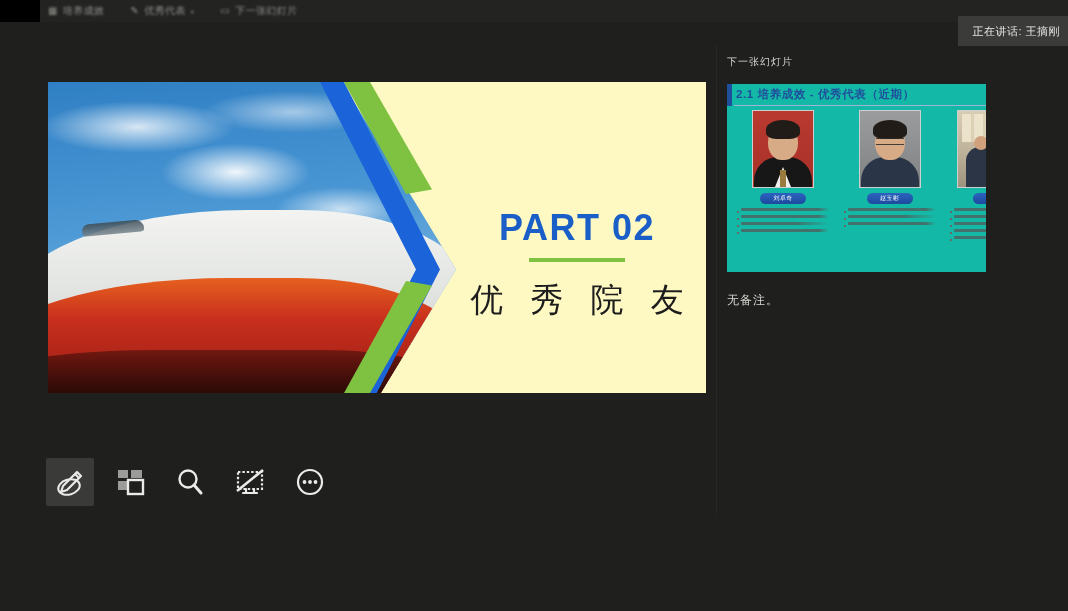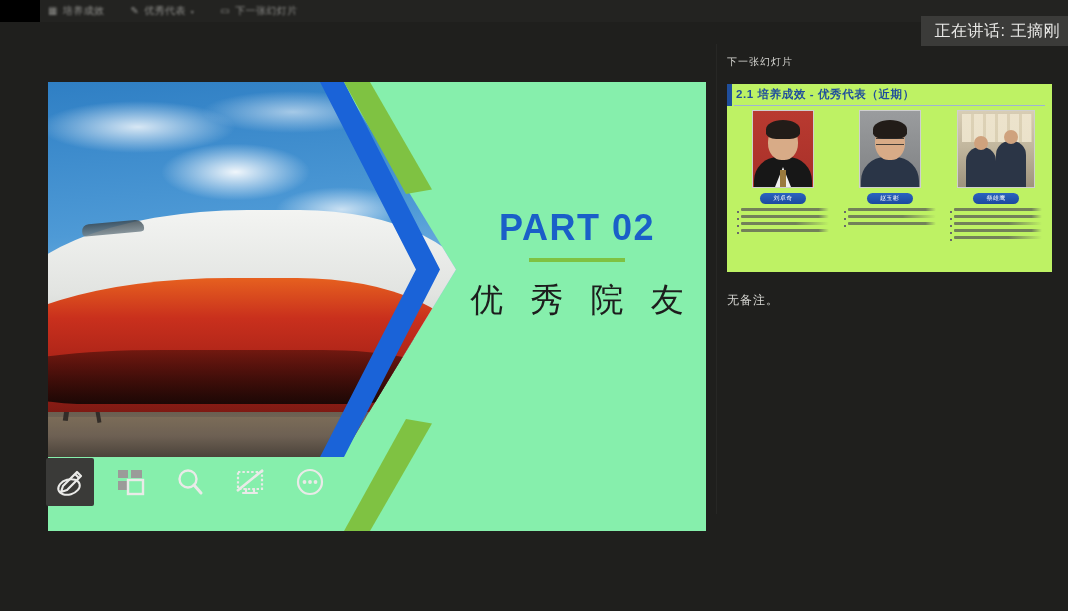--- a/index.html
+++ b/index.html
@@ -59,21 +59,21 @@
   
   .speaking-badge {
     position: absolute;
     right: 0; top: 16px;
     height: 30px;
     display: flex;
     align-items: center;
     padding: 0 8px 0 14px;
     background: #3b3b39;
     color: #e8e8e6;
-    font-size: 16px;
+    font-size: 11px;
     letter-spacing: .5px;
     white-space: nowrap;
     z-index: 6;
   }
 
   
   .timer-row {
     position: absolute;
     left: 48px; top: 52px;
     width: 660px; height: 26px;
@@ -100,22 +100,22 @@
     margin-left: auto;
     color: #c8c8c4;
     font-size: 16px;
     letter-spacing: .4px;
   }
 
   
   .stage {
     position: absolute;
     left: 48px; top: 82px;
-    width: 658px; height: 449px;
-    background: #86efac;
+    width: 658px; height: 311px;
+    background: #fef9c3;
     overflow: hidden;
   }
 
   
   .slide-photo {
     position: absolute;
     left: 0; top: 0;
     width: 408px; height: 375px;
     clip-path: polygon(0 0, 72% 0, 100% 50%, 72% 100%, 0 100%);
     overflow: hidden;
@@ -274,22 +274,22 @@
     position: absolute;
     left: 727px; top: 55px;
     color: #d6d6d2;
     font-size: 10px;
     letter-spacing: 1px;
   }
 
   .thumb {
     position: absolute;
     left: 727px; top: 84px;
-    width: 325px; height: 188px;
-    background: #bef264;
+    width: 259px; height: 188px;
+    background: #14b8a6;
     overflow: hidden;
   }
   .thumb-accent {
     position: absolute;
     left: 0; top: 0;
     width: 5px; height: 22px;
     background: #1f4e9c;
   }
   .thumb-title {
     position: absolute;

